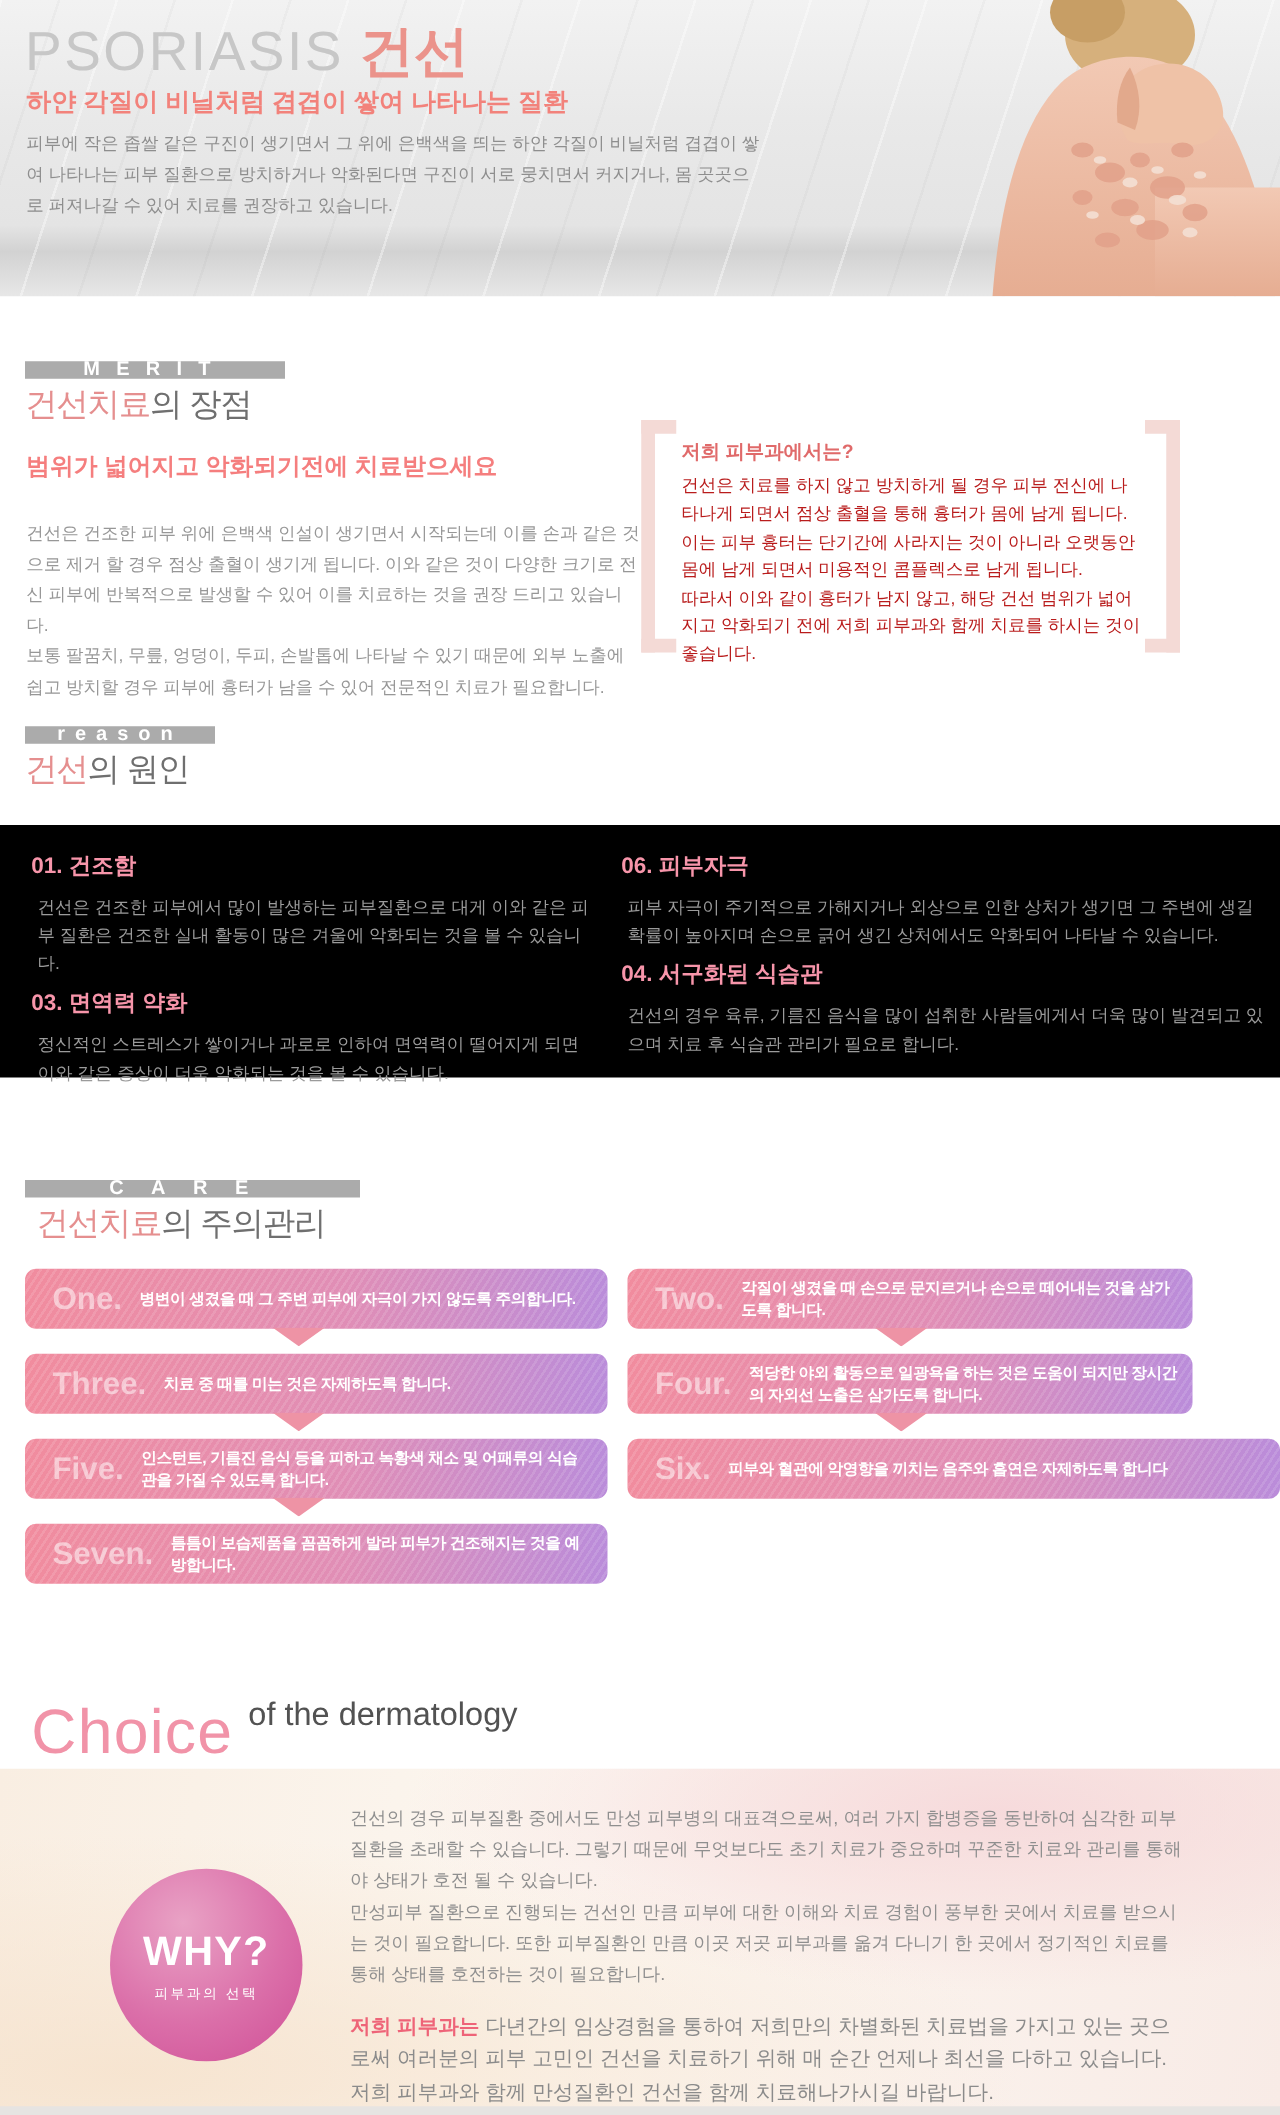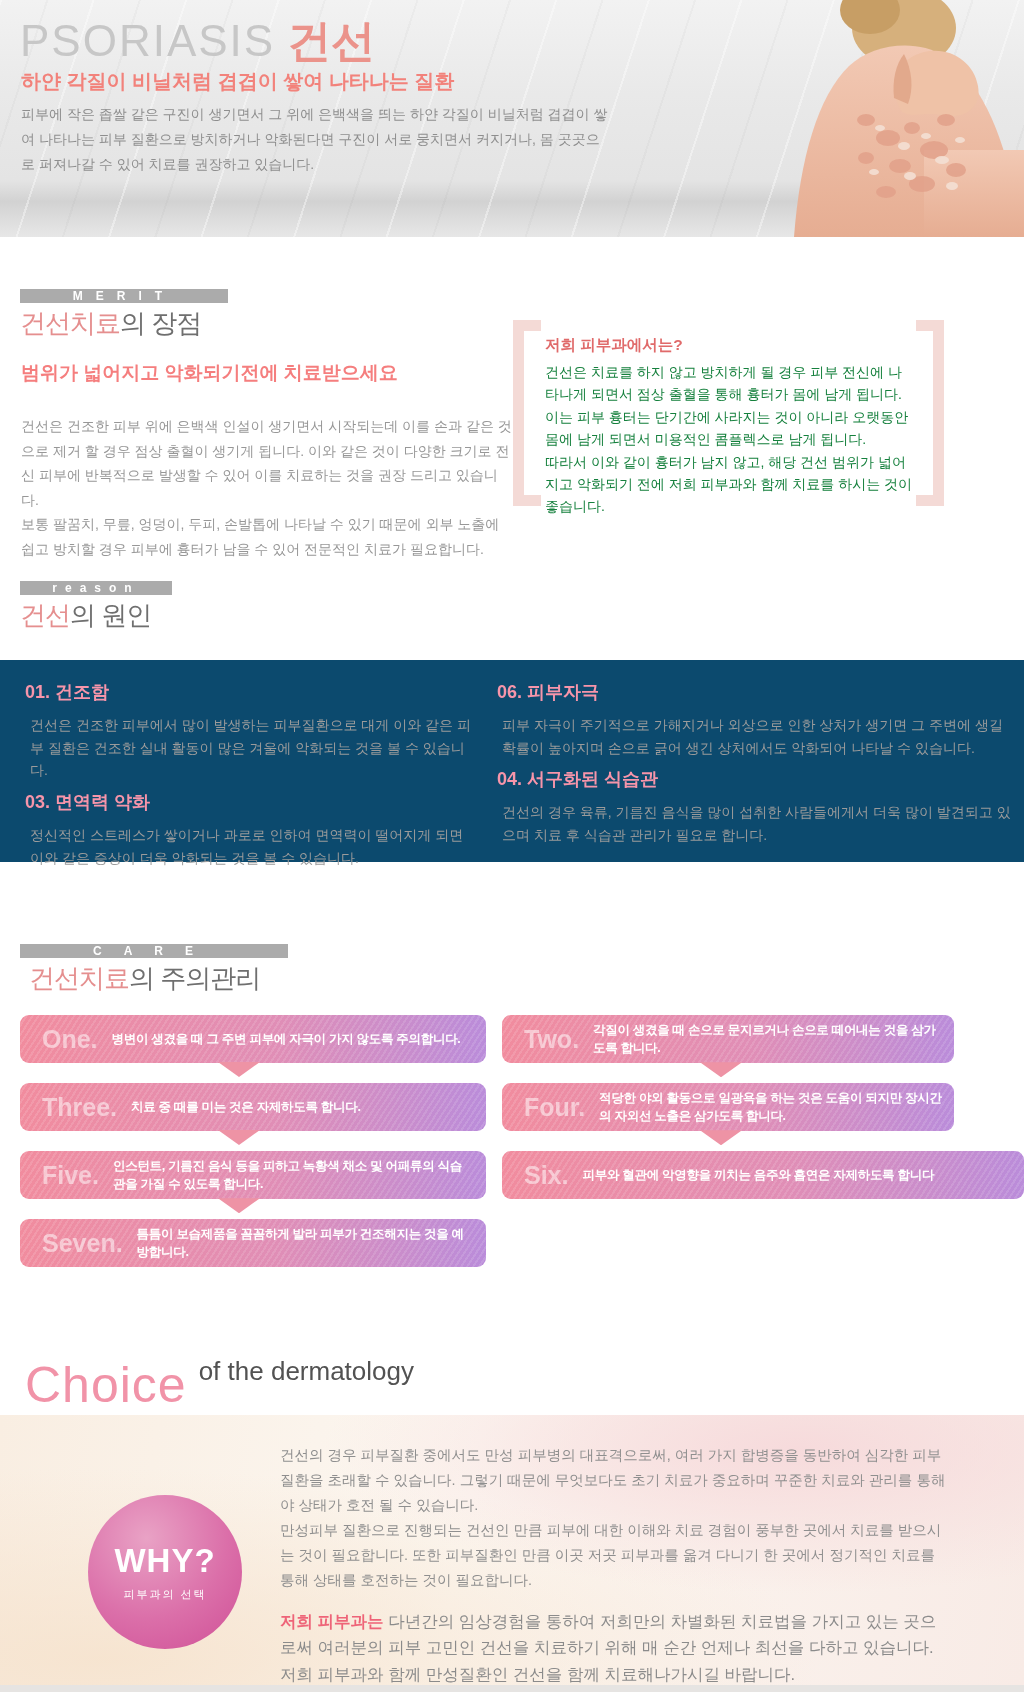--- a/index.html
+++ b/index.html
@@ -12,42 +12,42 @@
   .header .streaks { position:absolute; inset:0;
     background: repeating-linear-gradient(108deg, rgba(255,255,255,.38) 0 2px, rgba(255,255,255,0) 2px 44px, rgba(120,120,120,.05) 44px 46px, rgba(255,255,255,0) 46px 88px); }
   .header-photo { position:absolute; right:0; top:0; }
   .h-title { position:absolute; left:20px; top:12px; font-size:44px; font-weight:500; letter-spacing:2px; color:#c7c7c7; }
   .h-title .ko { color:#eb938b; font-weight:600; margin-left:12px; letter-spacing:0; }
   .h-sub { position:absolute; left:21px; top:68px; font-size:20px; font-weight:bold; color:#f2827b; }
   .h-desc { position:absolute; left:21px; top:102px; width:592px; font-size:14px; line-height:1.8; color:#8e8e8e; }
 
   
   .band { position:absolute; height:14px; line-height:14px; background:#ababab; color:#fff;
-    font-size:12px; font-weight:bold; text-align:center; }
+    font-size:16px; font-weight:bold; text-align:center; }
   #band-merit  { left:20px; top:289px; width:208px; letter-spacing:13px; }
   #band-reason { left:20px; top:581px; width:152px; letter-spacing:8px; }
   #band-care   { left:20px; top:944px; width:268px; letter-spacing:22px; }
   .sec-title { position:absolute; font-size:26px; font-weight:400; letter-spacing:-1px; color:#6f6f6f; }
   .sec-title .tp { color:#e58f8f; }
   #title-merit  { left:20px; top:306px; }
   #title-reason { left:20px; top:598px; }
   #title-care   { left:29px; top:961px; }
 
   
   .merit-sub  { position:absolute; left:21px; top:360px; font-size:19px; font-weight:bold; color:#f57e7e; }
   .merit-body { position:absolute; left:21px; top:414px; width:492px; font-size:14px; line-height:1.75; color:#979797; }
-  .merit-box  { position:absolute; left:513px; top:320px; width:431px; height:186px; padding:15px 30px 0 32px; }
+  .merit-box  { position:absolute; left:513px; top:336px; width:431px; height:186px; padding:15px 30px 0 32px; }
   .bracket { position:absolute; top:0; bottom:0; width:28px; }
   .bracket.l { left:0;  border-left:11px solid #f4dad6;  border-top:11px solid #f4dad6; border-bottom:11px solid #f4dad6; }
   .bracket.r { right:0; border-right:11px solid #f4dad6; border-top:11px solid #f4dad6; border-bottom:11px solid #f4dad6; }
   .box-title { font-size:15.5px; font-weight:bold; color:#e06a6a; margin-bottom:5px; }
-  .box-body  { font-size:14px; line-height:1.6; color:#15803d; }
-
-  
-  .reason-panel { position:absolute; left:0; top:660px; width:1024px; height:202px; background:#0c4a6e; }
+  .box-body  { font-size:14px; line-height:1.6; color:#b91c1c; }
+
+  
+  .reason-panel { position:absolute; left:0; top:660px; width:1024px; height:202px; background:#000000; }
   .r-col { position:absolute; top:12px; }
   .r-col.l { left:25px;  width:450px; }
   .r-col.r { left:497px; width:514px; }
   .r-head { font-size:18px; font-weight:600; color:#f795aa; margin:8px 0 10px; }
   .r-body { font-size:14px; line-height:1.62; color:#9b9b9b; padding-left:5px; margin-bottom:6px; }
 
   
   .care-grid { position:absolute; left:20px; top:1015px; width:1004px; display:flex; }
   .care-col.left  { width:466px; margin-right:16px; }
   .care-col.right { width:522px; }

